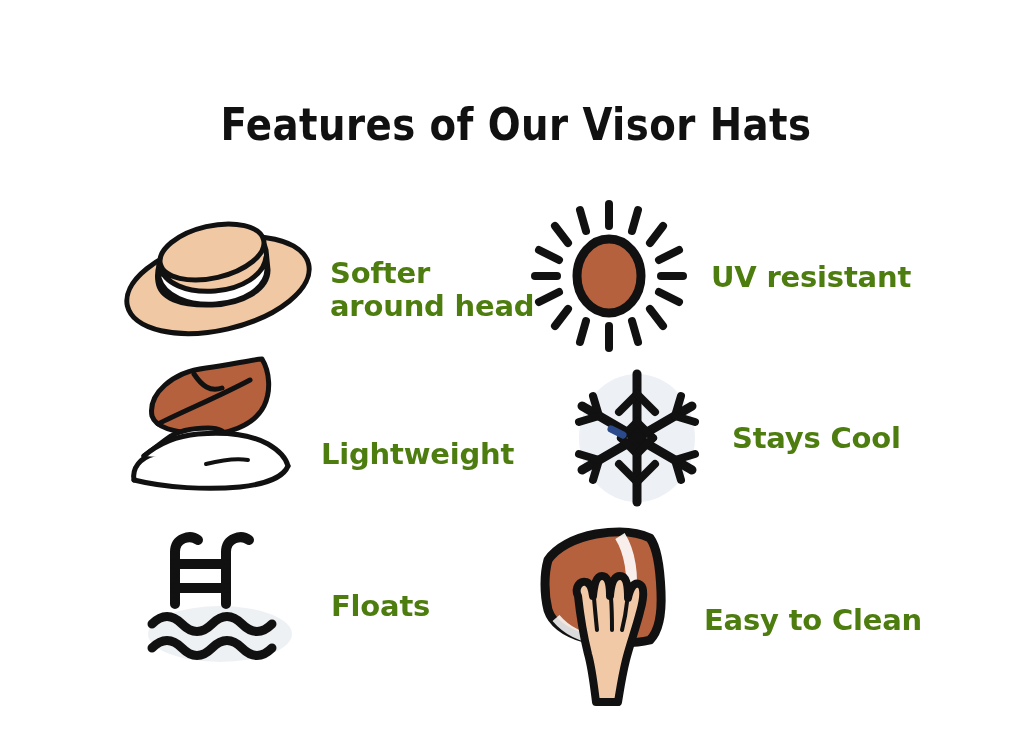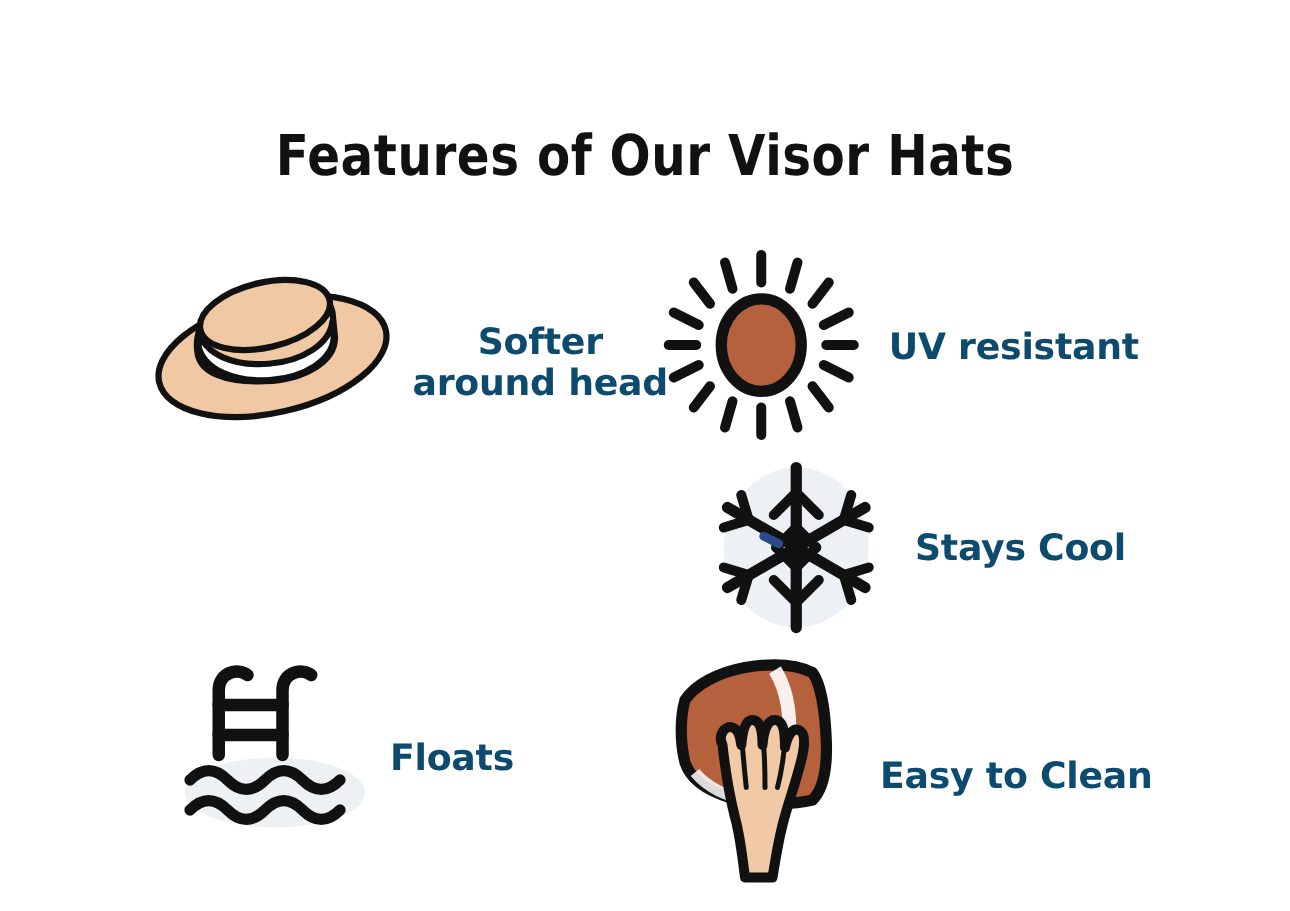--- a/index.html
+++ b/index.html
@@ -48,30 +48,29 @@
   }
   .feature-icon {
     position: relative;
     flex: 0 0 auto;
   }
   .feature-label {
     font-family: "DejaVu Sans", sans-serif;
     font-weight: bold;
     font-size: 29px;
     line-height: 1.12;
-    color: #0c4a6e;
+    color: #4d7c0f;
     white-space: pre-line;
     letter-spacing: -0.2px;
-    text-align: center;
   }
 
   
   #feat-softer     { left: 118px; top: 212px; }
   #feat-light      { left: 128px; top: 358px; }
-  #feat-floats     { left: 148px; top: 528px; }
+  #feat-floats     { left: 148px; top: 528px; gap: 19px; }
   
   #feat-uv         { left: 532px; top: 200px; }
   #feat-cool       { left: 565px; top: 368px; }
   #feat-clean      { left: 534px; top: 518px; }
 
   #feat-softer .feature-label { margin-left: 12px; margin-top: 30px; }
   #feat-light  .feature-label { margin-left: 8px;  margin-top: 60px; }
   #feat-floats .feature-label { margin-left: 14px; margin-top: 22px; }
   #feat-uv     .feature-label { margin-left: 24px;  margin-top: 2px; }
   #feat-cool   .feature-label { margin-left: 22px; margin-top: 0px; }
@@ -127,20 +126,44 @@
           <line x1="23" y1="26" x2="36" y2="43"></line>
           <line x1="48" y1="10" x2="54" y2="31"></line>
         </g>
 
         <ellipse cx="77" cy="76" rx="32" ry="37" fill="#B5613E" stroke="#111111" stroke-width="9"></ellipse>
       </svg>
     </div>
     <div class="feature-label">UV resistant</div>
   </div>
 
+  <div class="feature" id="feat-light">
+    <div class="feature-icon">
+      <svg width="185" height="132" viewBox="0 0 185 132">
+
+        <path d="M24,58 C20,36 44,14 78,10 C104,7 120,2 134,1
+                 C142,14 143,34 136,48 C126,68 98,78 70,76
+                 C46,74 28,70 24,58 Z" fill="#B5613E" stroke="#111111" stroke-width="5" stroke-linejoin="round"></path>
+
+        <path d="M66,16 C74,28 82,34 94,30" fill="none" stroke="#111111" stroke-width="5" stroke-linecap="round"></path>
+
+        <path d="M30,66 C58,52 92,38 122,22" fill="none" stroke="#111111" stroke-width="5" stroke-linecap="round"></path>
+
+        <path d="M6,122 C4,110 12,100 26,96 C44,91 64,90 80,90
+                 C92,90 98,86 98,80 C98,74 92,70 80,70
+                 C64,70 50,73 40,80 C30,87 22,94 16,98" fill="#FFFFFF" stroke="#111111" stroke-width="5" stroke-linecap="round" stroke-linejoin="round"></path>
+        <path d="M16,98 C30,86 48,78 70,76 C96,74 122,76 140,86
+                 C152,93 158,100 160,108" fill="#FFFFFF" stroke="#111111" stroke-width="5" stroke-linecap="round" stroke-linejoin="round"></path>
+        <path d="M160,108 C156,118 140,126 112,129
+                 C80,132 38,130 6,122" fill="#FFFFFF" stroke="#111111" stroke-width="5" stroke-linecap="round" stroke-linejoin="round"></path>
+        <path d="M78,106 C94,102 108,100 120,102" fill="none" stroke="#111111" stroke-width="4" stroke-linecap="round"></path>
+      </svg>
+    </div>
+    <div class="feature-label">Lightweight</div>
+  </div>
 
   <div class="feature" id="feat-cool">
     <div class="feature-icon">
       <svg width="145" height="140" viewBox="0 0 145 140">
 
         <ellipse cx="72" cy="70" rx="58" ry="64" fill="#EDF1F6"></ellipse>
         <g stroke="#111111" stroke-width="9" stroke-linecap="round" fill="none">
 
           <line x1="72" y1="6" x2="72" y2="134"></line>
 

